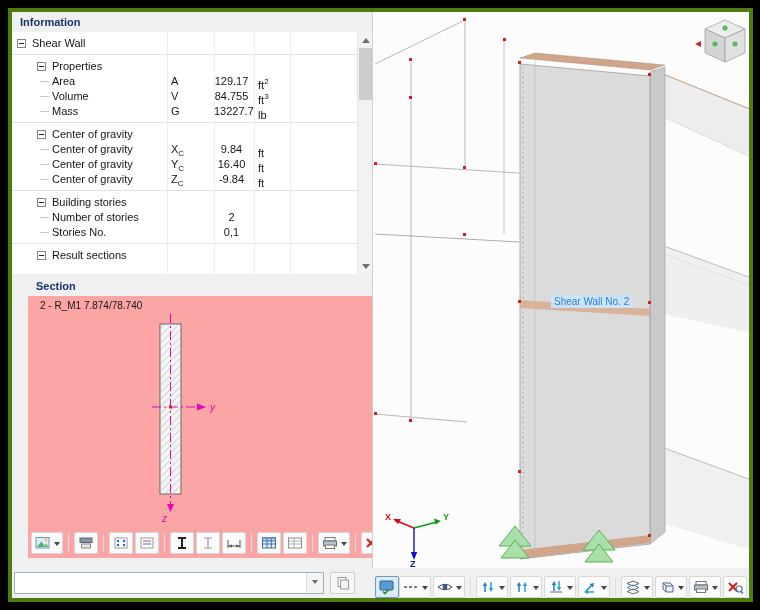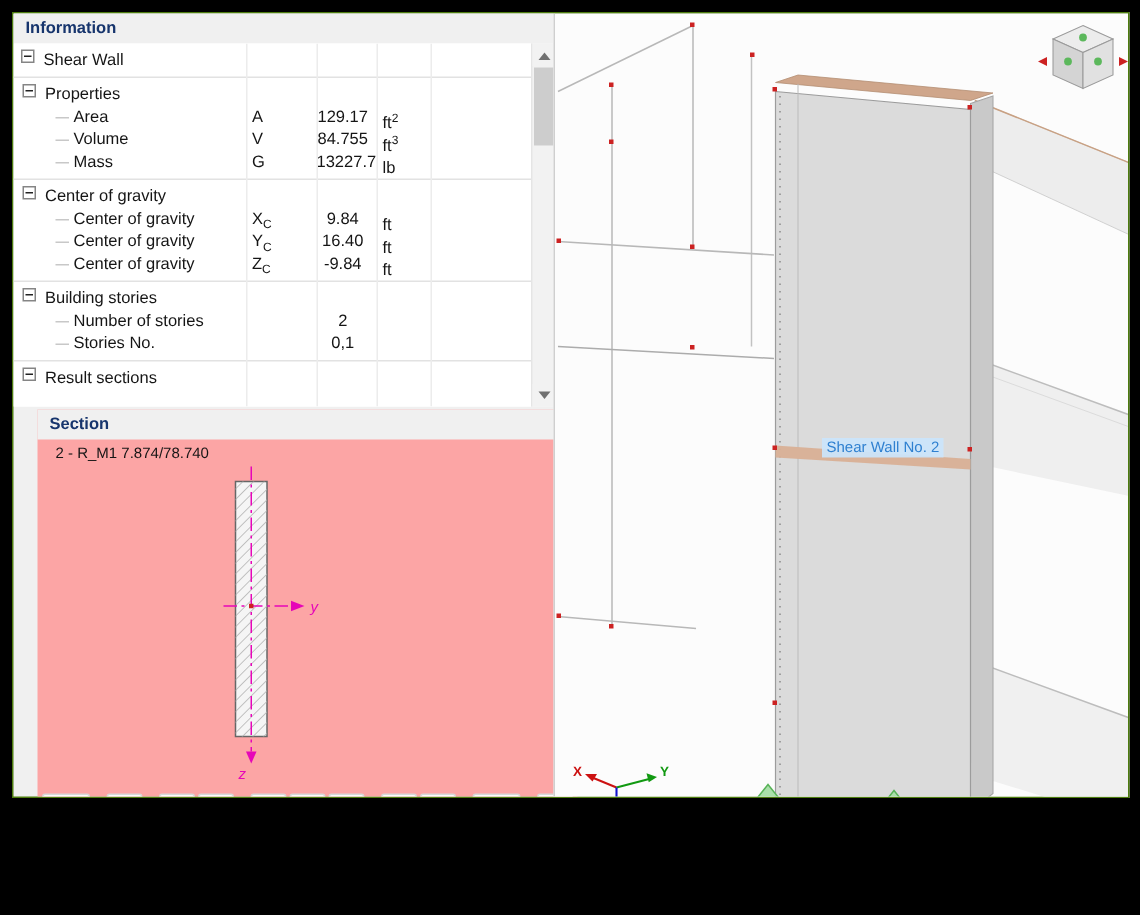--- a/index.html
+++ b/index.html
@@ -1,27 +1,27 @@
 <!DOCTYPE html>
 <html><head>
 <meta charset="utf-8">
 <style>
 *{box-sizing:border-box;margin:0;padding:0}
 html,body{width:760px;height:610px;background:#000;font-family:"Liberation Sans",sans-serif;overflow:hidden}
-.app{position:absolute;left:8px;top:8px;width:745px;height:524px;background:#f0f0f0;border:1px solid #4d7c0f;overflow:hidden}
+.app{position:absolute;left:8px;top:8px;width:745px;height:594px;background:#f0f0f0;border:4px solid #4d7c0f;overflow:hidden}
 
 
 .info-panel{position:absolute;left:0;top:0;width:360px;height:262px;background:#fff}
 .panel-title{height:20px;padding:4px 0 0 8px;font-size:11px;font-weight:bold;color:#17356d;background:#f0f0f0}
 .tree-wrap{position:absolute;left:0;top:20px;right:15px;bottom:0;background:#fff;overflow:hidden;font-size:11px;color:#151515}
 .colline{position:absolute;top:0;bottom:0;width:1px;background:#ececec}
 .t-pad{height:4px}
-.t-row{position:relative;height:15px;line-height:15px;display:flex;align-items:flex-start;white-space:nowrap}
+.t-row{position:relative;height:15px;line-height:15px;display:flex;align-items:center;white-space:nowrap}
 .t-root{padding-left:5px}
-.t-grouphead{padding-left:6px}
+.t-grouphead{padding-left:25px}
 .toggle{width:9px;height:9px;border:1px solid #858585;background:#fff;position:relative;flex:0 0 9px;margin-right:6px}
 .toggle::after{content:"";position:absolute;left:1px;top:3px;width:5px;height:1px;background:#222}
 .t-grid{display:grid;grid-template-columns:155px 47px 40px 36px 1fr;height:15px;line-height:15px}
 .cell{overflow:hidden;white-space:nowrap}
 .c-name{padding-left:40px;position:relative}
 .c-name::before{content:"";position:absolute;left:28px;top:7px;width:9px;height:1px;background:#c8c8c8}
 .c-sym{padding-left:4px}
 .c-val{text-align:center;padding-right:5px}
 .c-unit{padding-left:4px}
 sub,sup{font-size:8px}

